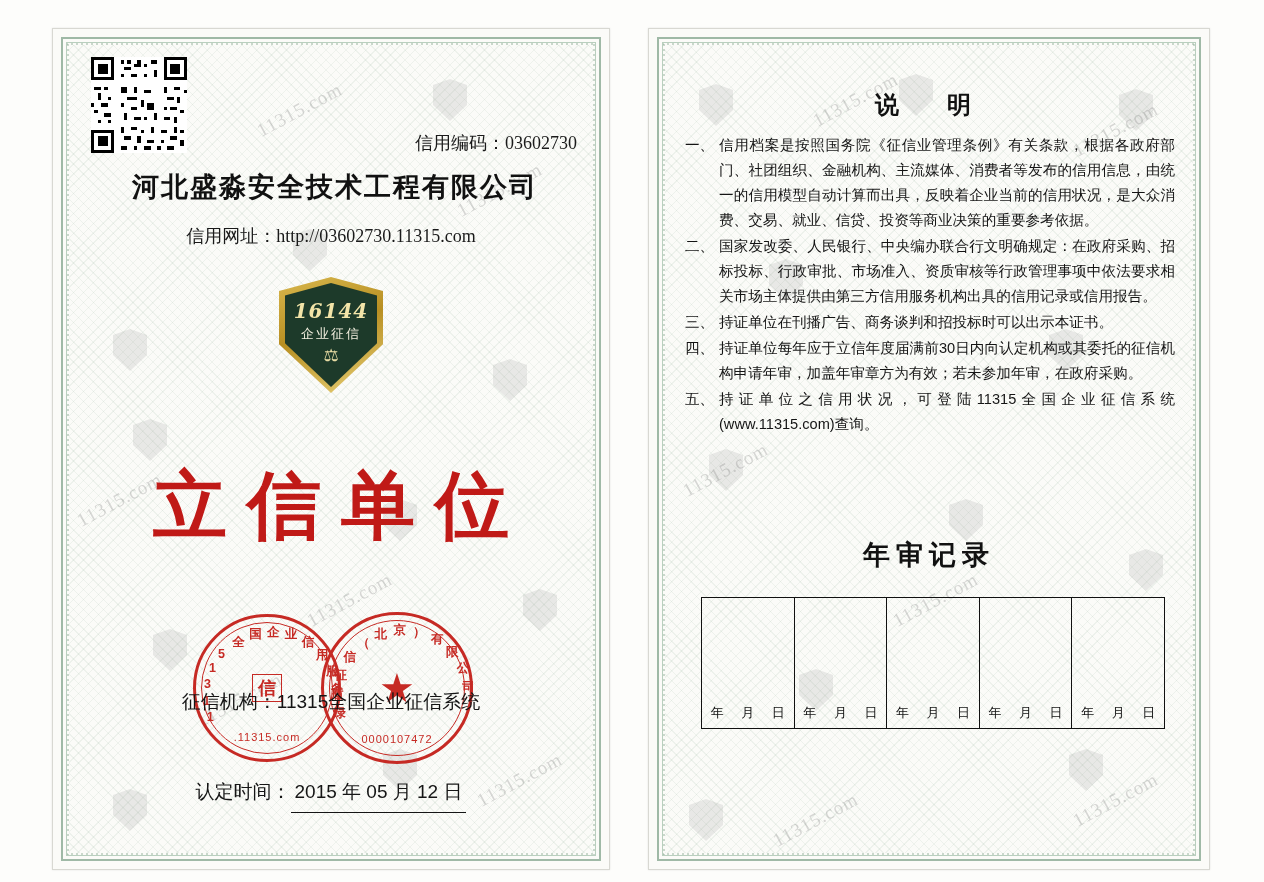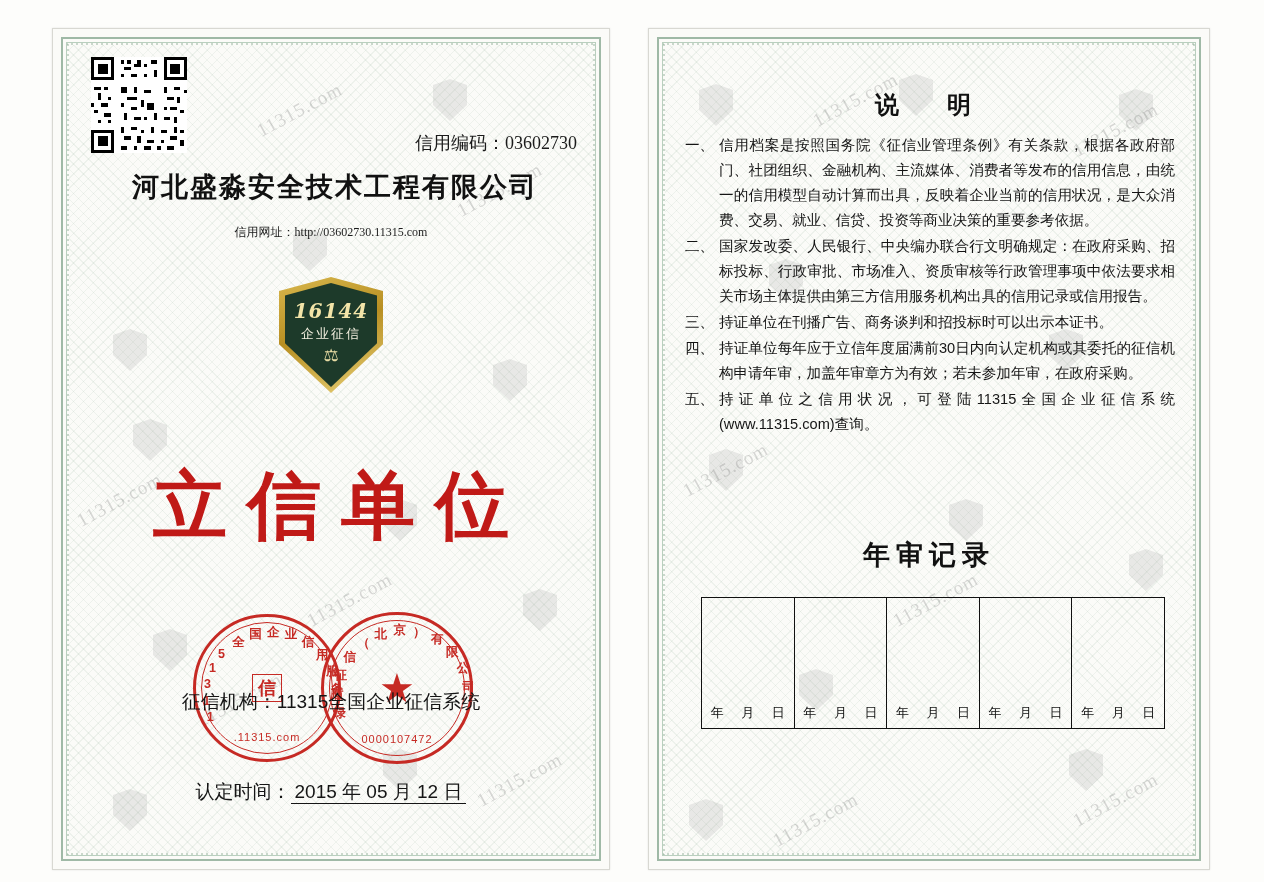--- a/index.html
+++ b/index.html
@@ -83,21 +83,21 @@
   .company{
     position:absolute;left:8px;right:0;top:120px;
     text-align:center;
     font-size:27px;font-weight:bold;color:#111;
     letter-spacing:2px;
     font-family:"DejaVu Serif", serif;
   }
   .weburl{
     position:absolute;left:0;right:0;top:175px;
     text-align:center;
-    font-size:12px;color:#1a1a1a;
+    font-size:18px;color:#1a1a1a;
     font-family:"Liberation Serif", serif;
   }
   
   .badge{
     position:absolute;left:50%;top:228px;transform:translateX(-50%);
     width:104px;height:116px;
   }
   .badge .shape{
     position:absolute;inset:0;
     background:linear-gradient(160deg,#d9b84e,#b88f22 45%,#e7cf76);
@@ -165,21 +165,21 @@
     font-size:19px;color:#151515;
   }
   .org-line2{
     position:absolute;left:0;right:0;top:678px;text-align:center;
     font-size:19px;color:#151515;
   }
   .date-line{
     position:absolute;left:0;right:0;top:730px;text-align:center;
     font-size:19px;color:#151515;
   }
-  .date-line .u{ border-bottom:1px solid #151515; padding:0 4px 1px 4px;}
+  .date-line .u{ border-bottom:1px solid #151515; padding:0 4px 10px 4px;}
 
   
   .r-title{
     position:absolute;left:0;right:0;top:40px;text-align:center;
     font-size:24px;font-weight:bold;color:#111;letter-spacing:12px;
     font-family:"DejaVu Serif", serif;
   }
   .notes{
     position:absolute;left:16px;right:14px;top:84px;
     font-size:14.6px;line-height:25px;color:#141414;

